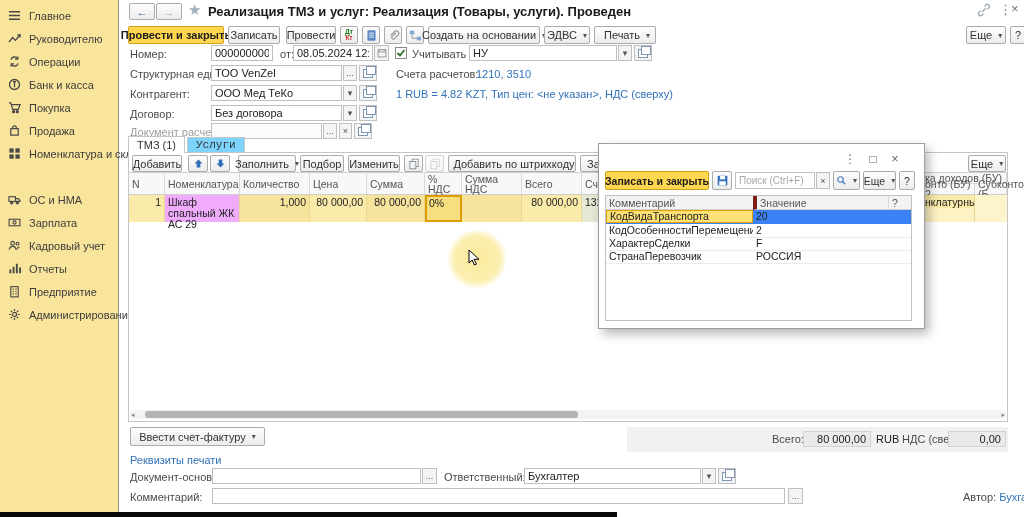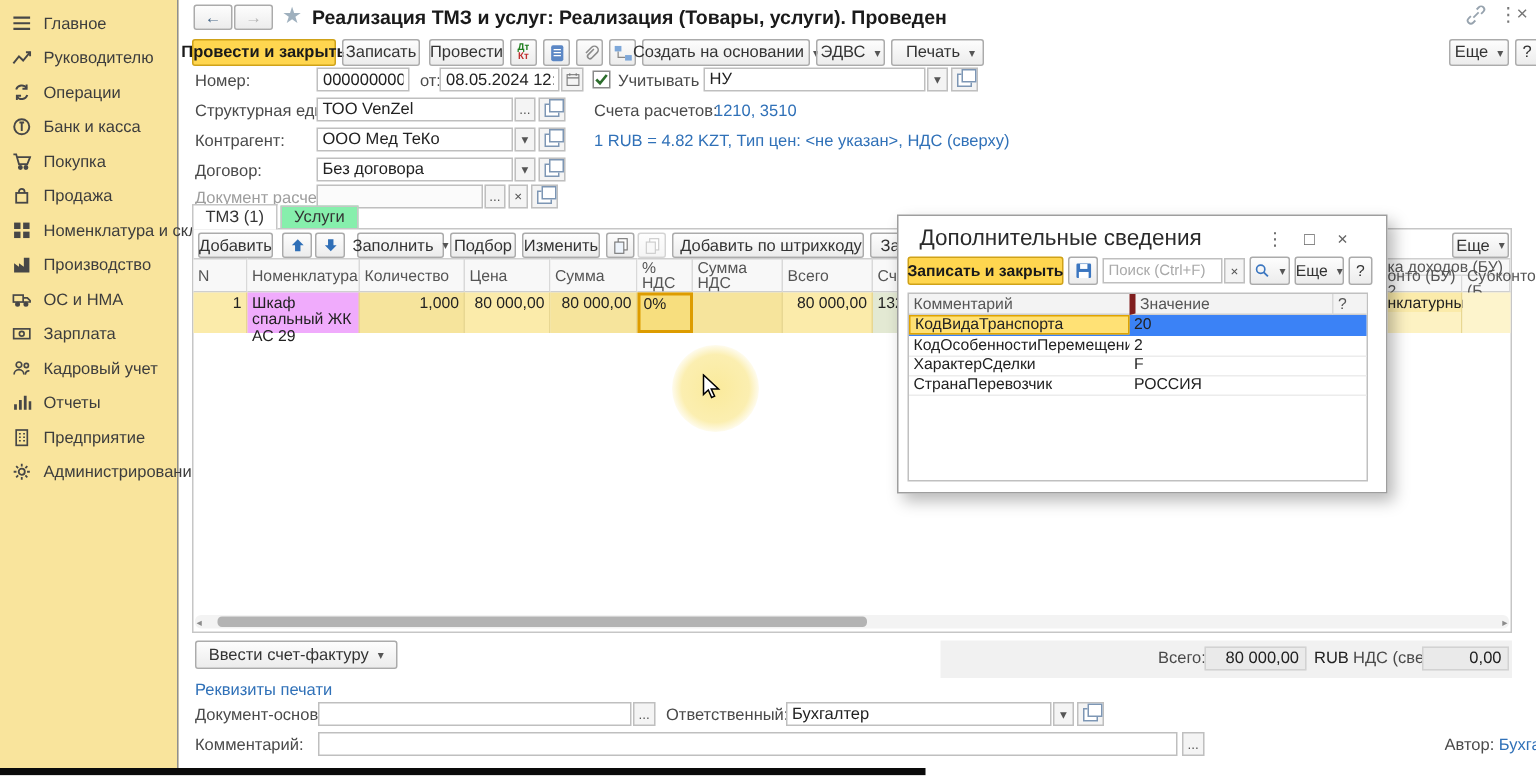--- a/index.html
+++ b/index.html
@@ -25,21 +25,21 @@
         display:inline-flex;align-items:center;justify-content:center;font-size:9px;color:#555;cursor:pointer;}
   .lab{position:absolute;font-size:11px;color:#4a4a4a;white-space:nowrap;}
   .lab-dis{color:#9d9d9d;}
   .lnk{position:absolute;font-size:11px;color:#3071b8;white-space:nowrap;cursor:pointer;}
   .open-ic{display:inline-block;width:8px;height:7px;border:1px solid #7d96b4;position:relative;background:#fff;}
   .open-ic::before{content:'';position:absolute;left:2px;top:-4px;width:8px;height:7px;border:1px solid #7d96b4;background:#fff;}
   
   .tab{position:absolute;height:17px;display:flex;align-items:center;padding:0 8px;box-sizing:border-box;
        border:1px solid #c6c6c6;font-size:11px;cursor:pointer;}
   .tab-on{background:#fff;border-bottom:none;z-index:3;}
-  .tab-off{background:#86efac;height:16px;}
+  .tab-off{background:#7dd3fc;height:16px;font-family:Liberation Mono, monospace;}
   .panel{position:absolute;left:128px;top:152px;width:880px;height:270px;background:#fff;border:1px solid #c6c6c6;box-sizing:border-box;}
   .gh{position:absolute;top:172px;height:23px;background:#f8f8f8;border-right:1px solid #d9d9d9;border-top:1px solid #cfcfcf;border-bottom:1px solid #cfcfcf;
       box-sizing:border-box;font-size:10.5px;color:#555;padding:1px 3px;line-height:10px;display:flex;align-items:center;}
   .gc{position:absolute;top:195px;height:27px;box-sizing:border-box;font-size:10.5px;color:#222;
       padding:2px 3px;border-right:1px solid #e8d792;line-height:11px;}
   .num{text-align:right;justify-content:flex-end;}
   
   .modal{position:absolute;left:598px;top:143px;width:325px;height:184px;background:#fff;border:1px solid #9e9e9e;
          box-shadow:4px 5px 10px rgba(0,0,0,.28);z-index:20;}
   .mtitle{position:absolute;left:14px;top:6px;font-size:15px;color:#2b2b2b;}
@@ -110,26 +110,20 @@
       </div>
     <div class="side-item" style="top:142px">
       <svg width="13" height="13" viewBox="0 0 14 14" fill="#474747">
           <rect x="1.5" y="1.5" width="4.6" height="4.6"></rect>
           <rect x="8" y="1.5" width="4.6" height="4.6"></rect>
           <rect x="1.5" y="8" width="4.6" height="4.6"></rect>
           <rect x="8" y="8" width="4.6" height="4.6"></rect>
         </svg>
       <span>Номенклатура и склад</span>
       </div>
-    <div class="side-item" style="top:165px">
-      <svg width="13" height="13" viewBox="0 0 14 14" fill="#474747">
-          <path d="M1.5 12.5V6l3.5 2.5V6l3.5 2.5V2h4v10.5z"></path>
-        </svg>
-      <span>Производство</span>
-      </div>
     <div class="side-item" style="top:188px">
       <svg width="13" height="13" viewBox="0 0 14 14" fill="none" stroke="#474747" stroke-width="1.2">
           <rect x="1" y="4" width="7" height="5"></rect>
           <path d="M8 6h3l2 2v1H8"></path>
           <circle cx="4" cy="10.6" r="1.2" fill="#474747"></circle>
           <circle cx="10" cy="10.6" r="1.2" fill="#474747"></circle>
         </svg>
       <span>ОС и НМА</span>
       </div>
     <div class="side-item" style="top:211px">
@@ -413,21 +407,20 @@
 
   <span class="lab" style="left:130px;top:491px">Комментарий:</span>
   <input class="fld" style="left: 212px; top: 488px; width: 573px;" readonly="">
   <span class="fbtn" style="left:788px;top:488px;width:15px">...</span>
   <div class="abs" style="left:963px;top:491px;width:61px;overflow:hidden;white-space:nowrap">
     <span class="lab" style="position:static">Автор:</span>
     <a class="lnk" style="position:static">Бухгалтер</a>
   </div>
 
   <div class="modal">
-    <div class="mtitle">Дополнительные сведения</div>
     <span class="mwin" style="left:243px">⋮</span>
     <span class="mwin" style="left:266px">□</span>
     <span class="mwin" style="left:288px">×</span>
 
     <button class="btn btn-yellow" style="left:6px;top:27px;width:104px;height:19px;font-size:10.5px">
         <span>Записать и закрыть</span>
       </button>
     <button class="btn ibtn" style="left:113px;top:27px;width:20px;height:19px">
       <svg width="13" height="13" viewBox="0 0 16 16">
           <rect x="2" y="2" width="12" height="12" rx="1" fill="#3b76c0"></rect>

